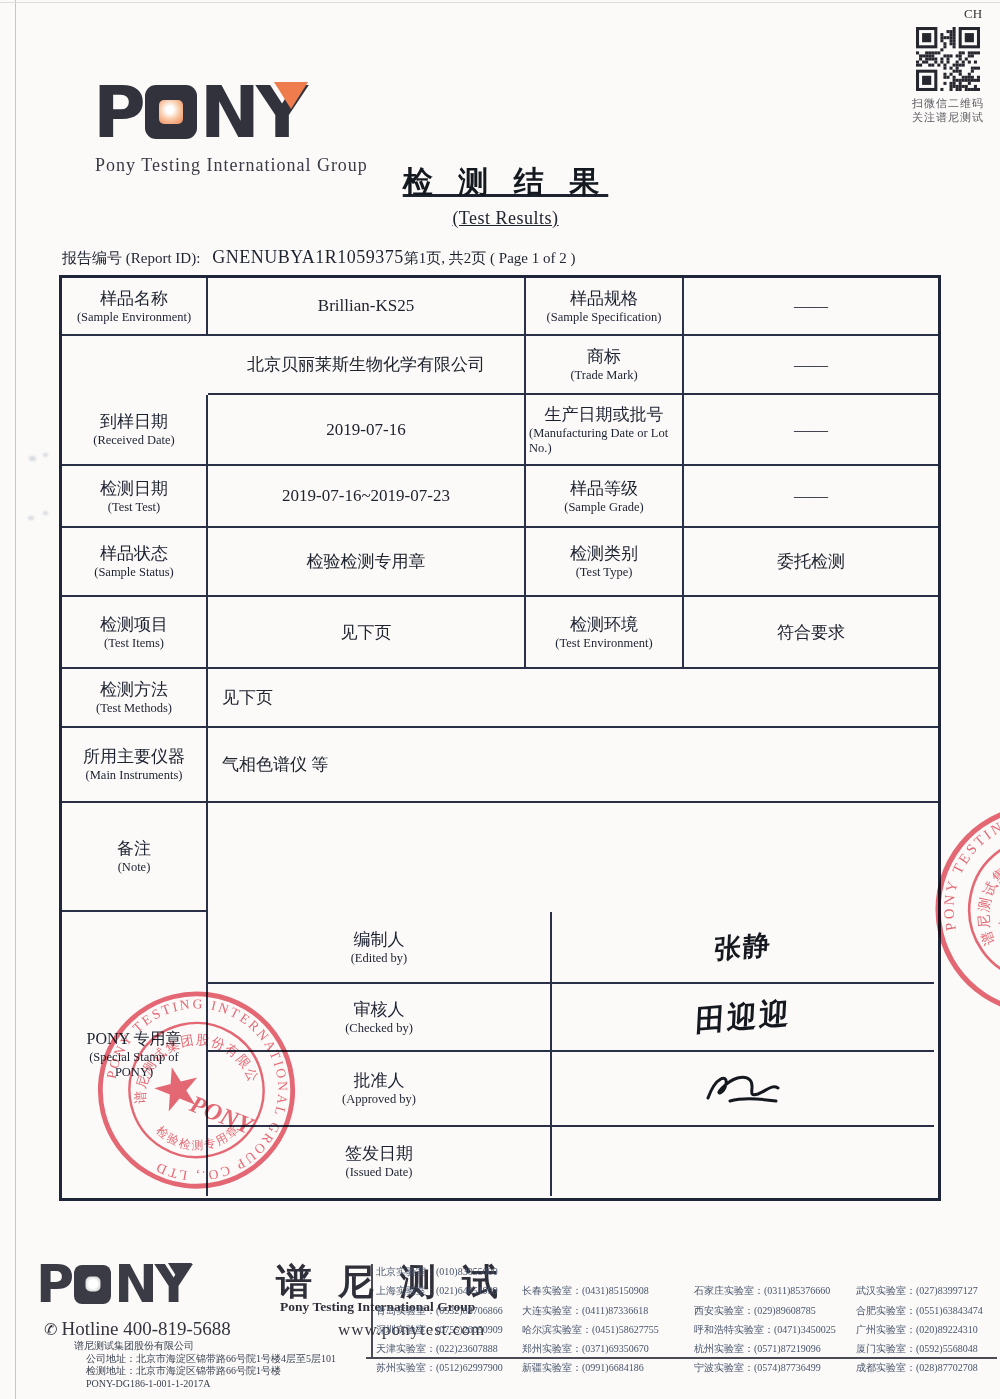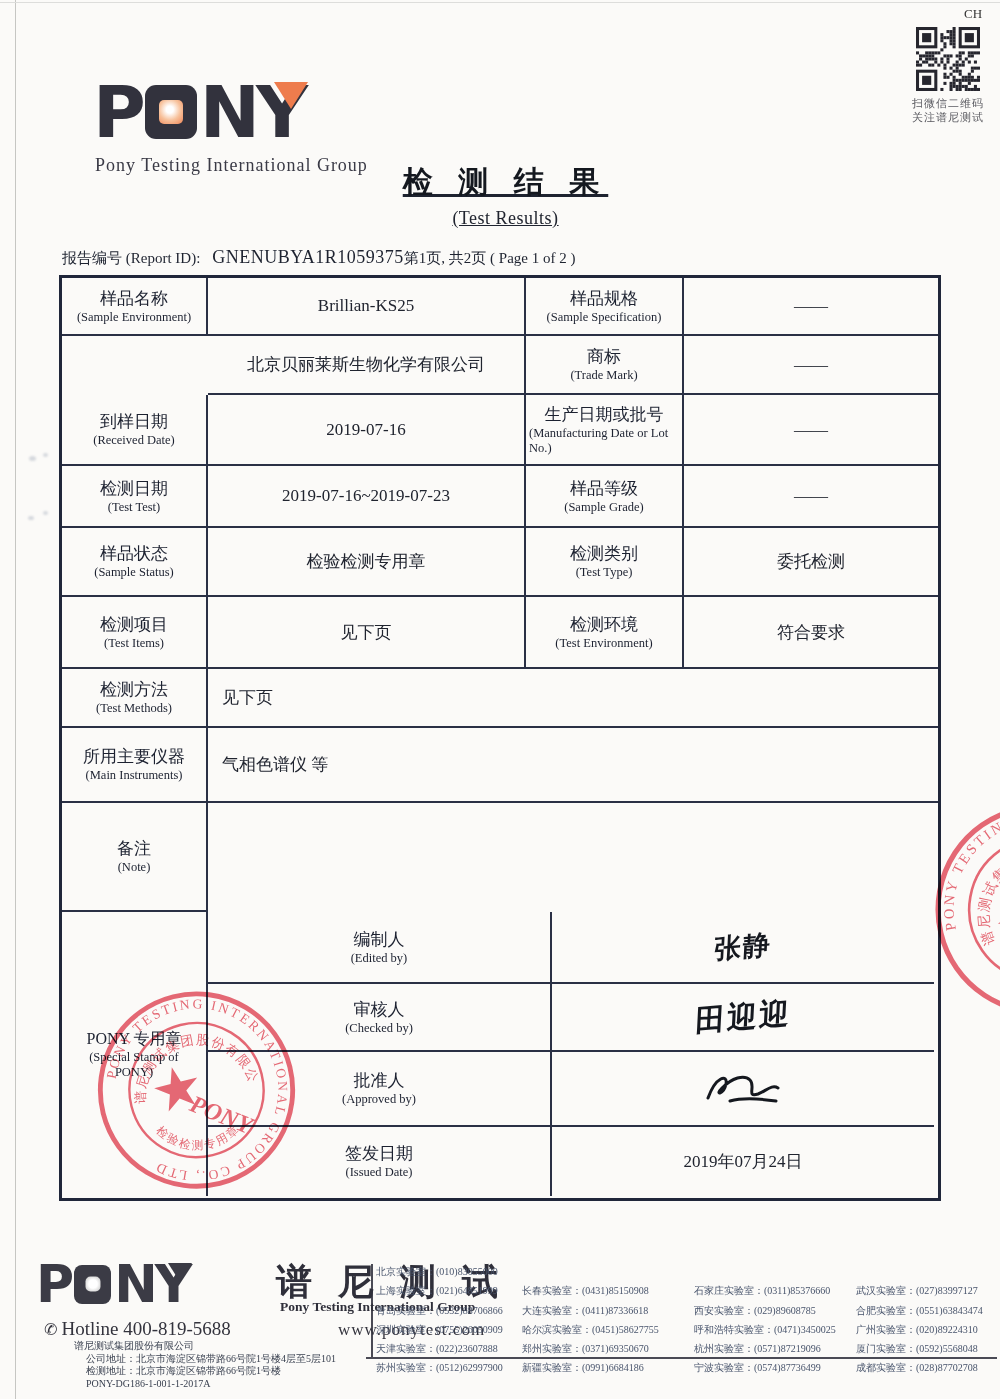--- a/index.html
+++ b/index.html
@@ -408,23 +408,20 @@
       <div class="c nr">
         <svg width="86" height="42" viewBox="0 0 86 42">
           <path d="M8,30 C16,8 28,6 26,16 C24,26 14,28 22,20 C32,10 44,6 50,12 C56,18 46,30 58,26 C66,23 72,16 78,20 M30,33 C45,29 62,31 76,33" fill="none" stroke="#15181f" stroke-width="3" stroke-linecap="round"></path>
         </svg>
         </div>
 
       <div class="c nb">
         <div class="lz">签发日期</div>
           <div class="le">(Issued Date)</div>
         </div>
-      <div class="c nr nb">
-        <div class="val issued">2019年07月24日</div>
-        </div>
     </div>
   </div>
 
   <div class="stamp stamp-left">
     <svg width="204" height="204" viewBox="0 0 210 210">
       <circle cx="105" cy="105" r="99" fill="none" stroke="currentColor" stroke-width="5"></circle>
       <circle cx="105" cy="105" r="69" fill="none" stroke="currentColor" stroke-width="2.5"></circle>
       <defs>
         <path id="ringA" d="M105,105 m-84,0 a84,84 0 1,1 168,0 a84,84 0 1,1 -168,0"></path>
         <path id="arcA" d="M105,113 m-55,0 a55,55 0 1,1 110,0"></path>

